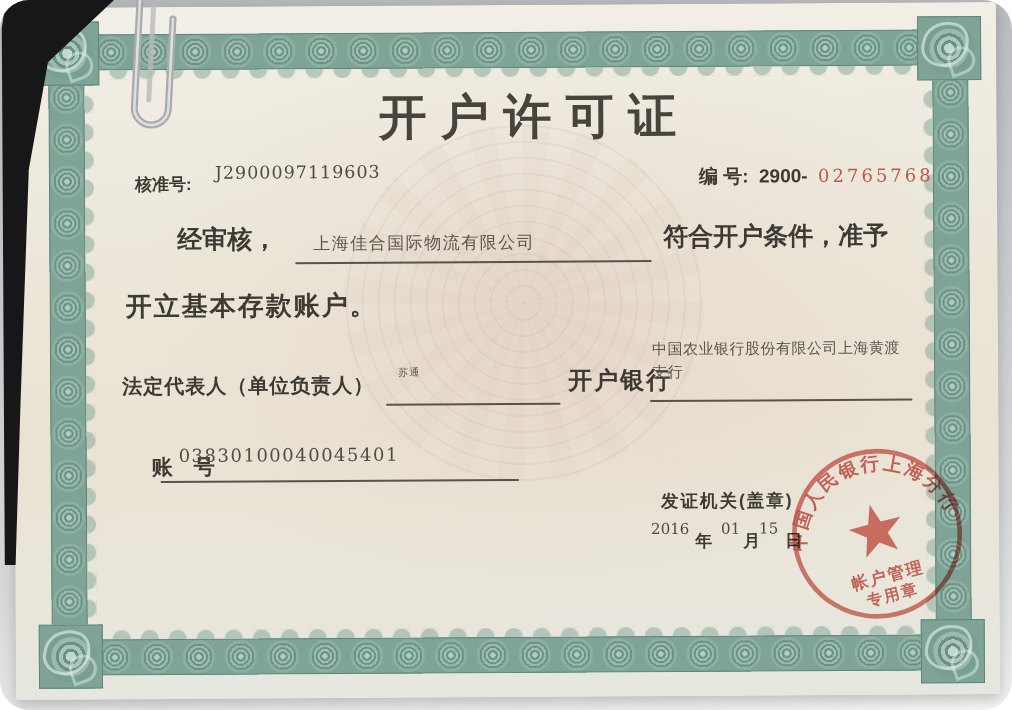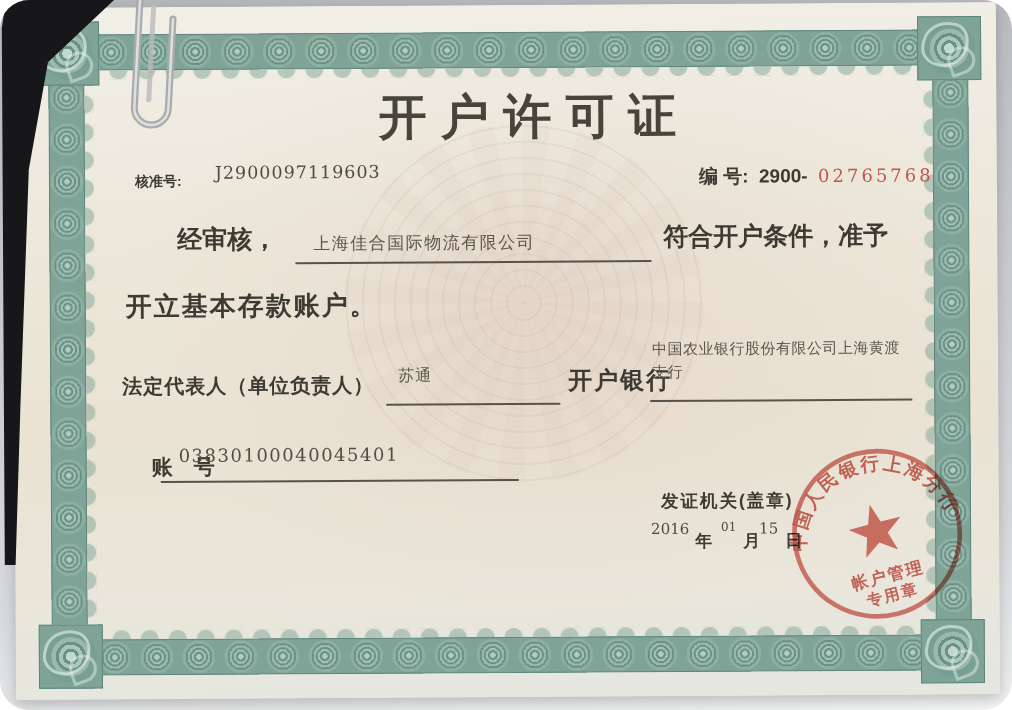--- a/index.html
+++ b/index.html
@@ -96,52 +96,52 @@
       <div class="band band-v band-left"></div>
       <div class="band band-v band-right"></div>
       <div class="corner tl"></div>
       <div class="corner tr"></div>
       <div class="corner bl"></div>
       <div class="corner br"></div>
     </div>
 
     <div class="abs cert-title">开户许可证</div>
 
-    <div class="abs label" style="left:122px;top:166px;font-size:14px;">核准号:</div>
+    <div class="abs label" style="left:122px;top:166px;font-size:17px;">核准号:</div>
     <div class="abs value" style="left:202px;top:156px;font-size:17.5px;letter-spacing:1px;">J2900097119603</div>
 
     <div class="abs" style="left:686px;top:160px;white-space:nowrap;">
       <span class="label" style="font-size:19px;text-align:right;">编 号:</span>
       <span class="label" style="font-size:19px;margin-left:6px;">2900-</span>
       <span class="value" style="font-size:18px;letter-spacing:3px;color:#c2564e;margin-left:6px;">02765768</span>
     </div>
 
     <div class="abs label" style="left:164px;top:216px;font-size:25px;">经审核，</div>
     <div class="abs value" style="left:300px;top:226px;font-size:17px;letter-spacing:1.5px;color:#5a564c;">上海佳合国际物流有限公司</div>
     <div class="abs underline" style="left:282px;top:256px;width:356px;"></div>
     <div class="abs label" style="left:650px;top:216px;font-size:25px;">符合开户条件，准予</div>
 
     <div class="abs label" style="left:112px;top:282px;font-size:26px;letter-spacing:2px;">开立基本存款账户。</div>
 
     <div class="abs label" style="left:108px;top:366px;font-size:20px;letter-spacing:1px;">法定代表人（单位负责人）</div>
-    <div class="abs value" style="left:384px;top:360px;font-size:16px;letter-spacing:1px;color:#5a564c;">苏通</div>
+    <div class="abs value" style="left:384px;top:360px;font-size:10px;letter-spacing:1px;color:#5a564c;">苏通</div>
     <div class="abs underline" style="left:372px;top:398px;width:174px;"></div>
 
     <div class="abs label" style="left:554px;top:360px;font-size:24px;letter-spacing:2px;">开户银行</div>
     <div class="abs value" style="left:638px;top:334px;width:250px;font-size:15px;line-height:1.55;letter-spacing:.5px;color:#5a564c;">中国农业银行股份有限公司上海黄渡支行</div>
     <div class="abs underline" style="left:636px;top:396px;width:262px;"></div>
 
     <div class="abs label" style="left:112px;top:446px;font-size:21px;padding-left:25px;">账　号</div>
     <div class="abs value" style="left:164px;top:438px;font-size:18px;letter-spacing:1.5px;color:#514d44;">03830100040045401</div>
     <div class="abs underline" style="left:146px;top:474px;width:358px;"></div>
 
     <div class="abs label" style="left:646px;top:485px;font-size:17.5px;letter-spacing:2px;">发证机关(盖章)</div>
     <div class="abs value" style="left:636px;top:516px;font-size:15px;text-align:right;">2016</div>
     <div class="abs label" style="left:680px;top:526px;font-size:17px;">年</div>
-    <div class="abs value" style="left:706px;top:516px;font-size:12px;">01</div>
+    <div class="abs value" style="left:706px;top:516px;font-size:15px;">01</div>
     <div class="abs label" style="left:728px;top:526px;font-size:17px;">月</div>
     <div class="abs value" style="left:744px;top:516px;font-size:15px;">15</div>
     <div class="abs label" style="left:770px;top:526px;font-size:17px;">日</div>
 
     <svg class="seal" viewBox="0 0 180 180">
       <circle cx="90" cy="90" r="80" fill="none" stroke="#cd4f44" stroke-width="4.5" opacity="0.8"></circle>
       <path id="sealArc" d="M 22,124 A 72,72 0 1 1 158,124" fill="none"></path>
       <text font-size="18" fill="#c94a40" letter-spacing="2.5" font-family="Liberation Sans, sans-serif" font-weight="bold" opacity="0.9">
         <textPath href="#sealArc" startOffset="50%" text-anchor="middle">中国人民银行上海分行</textPath>
       </text>

